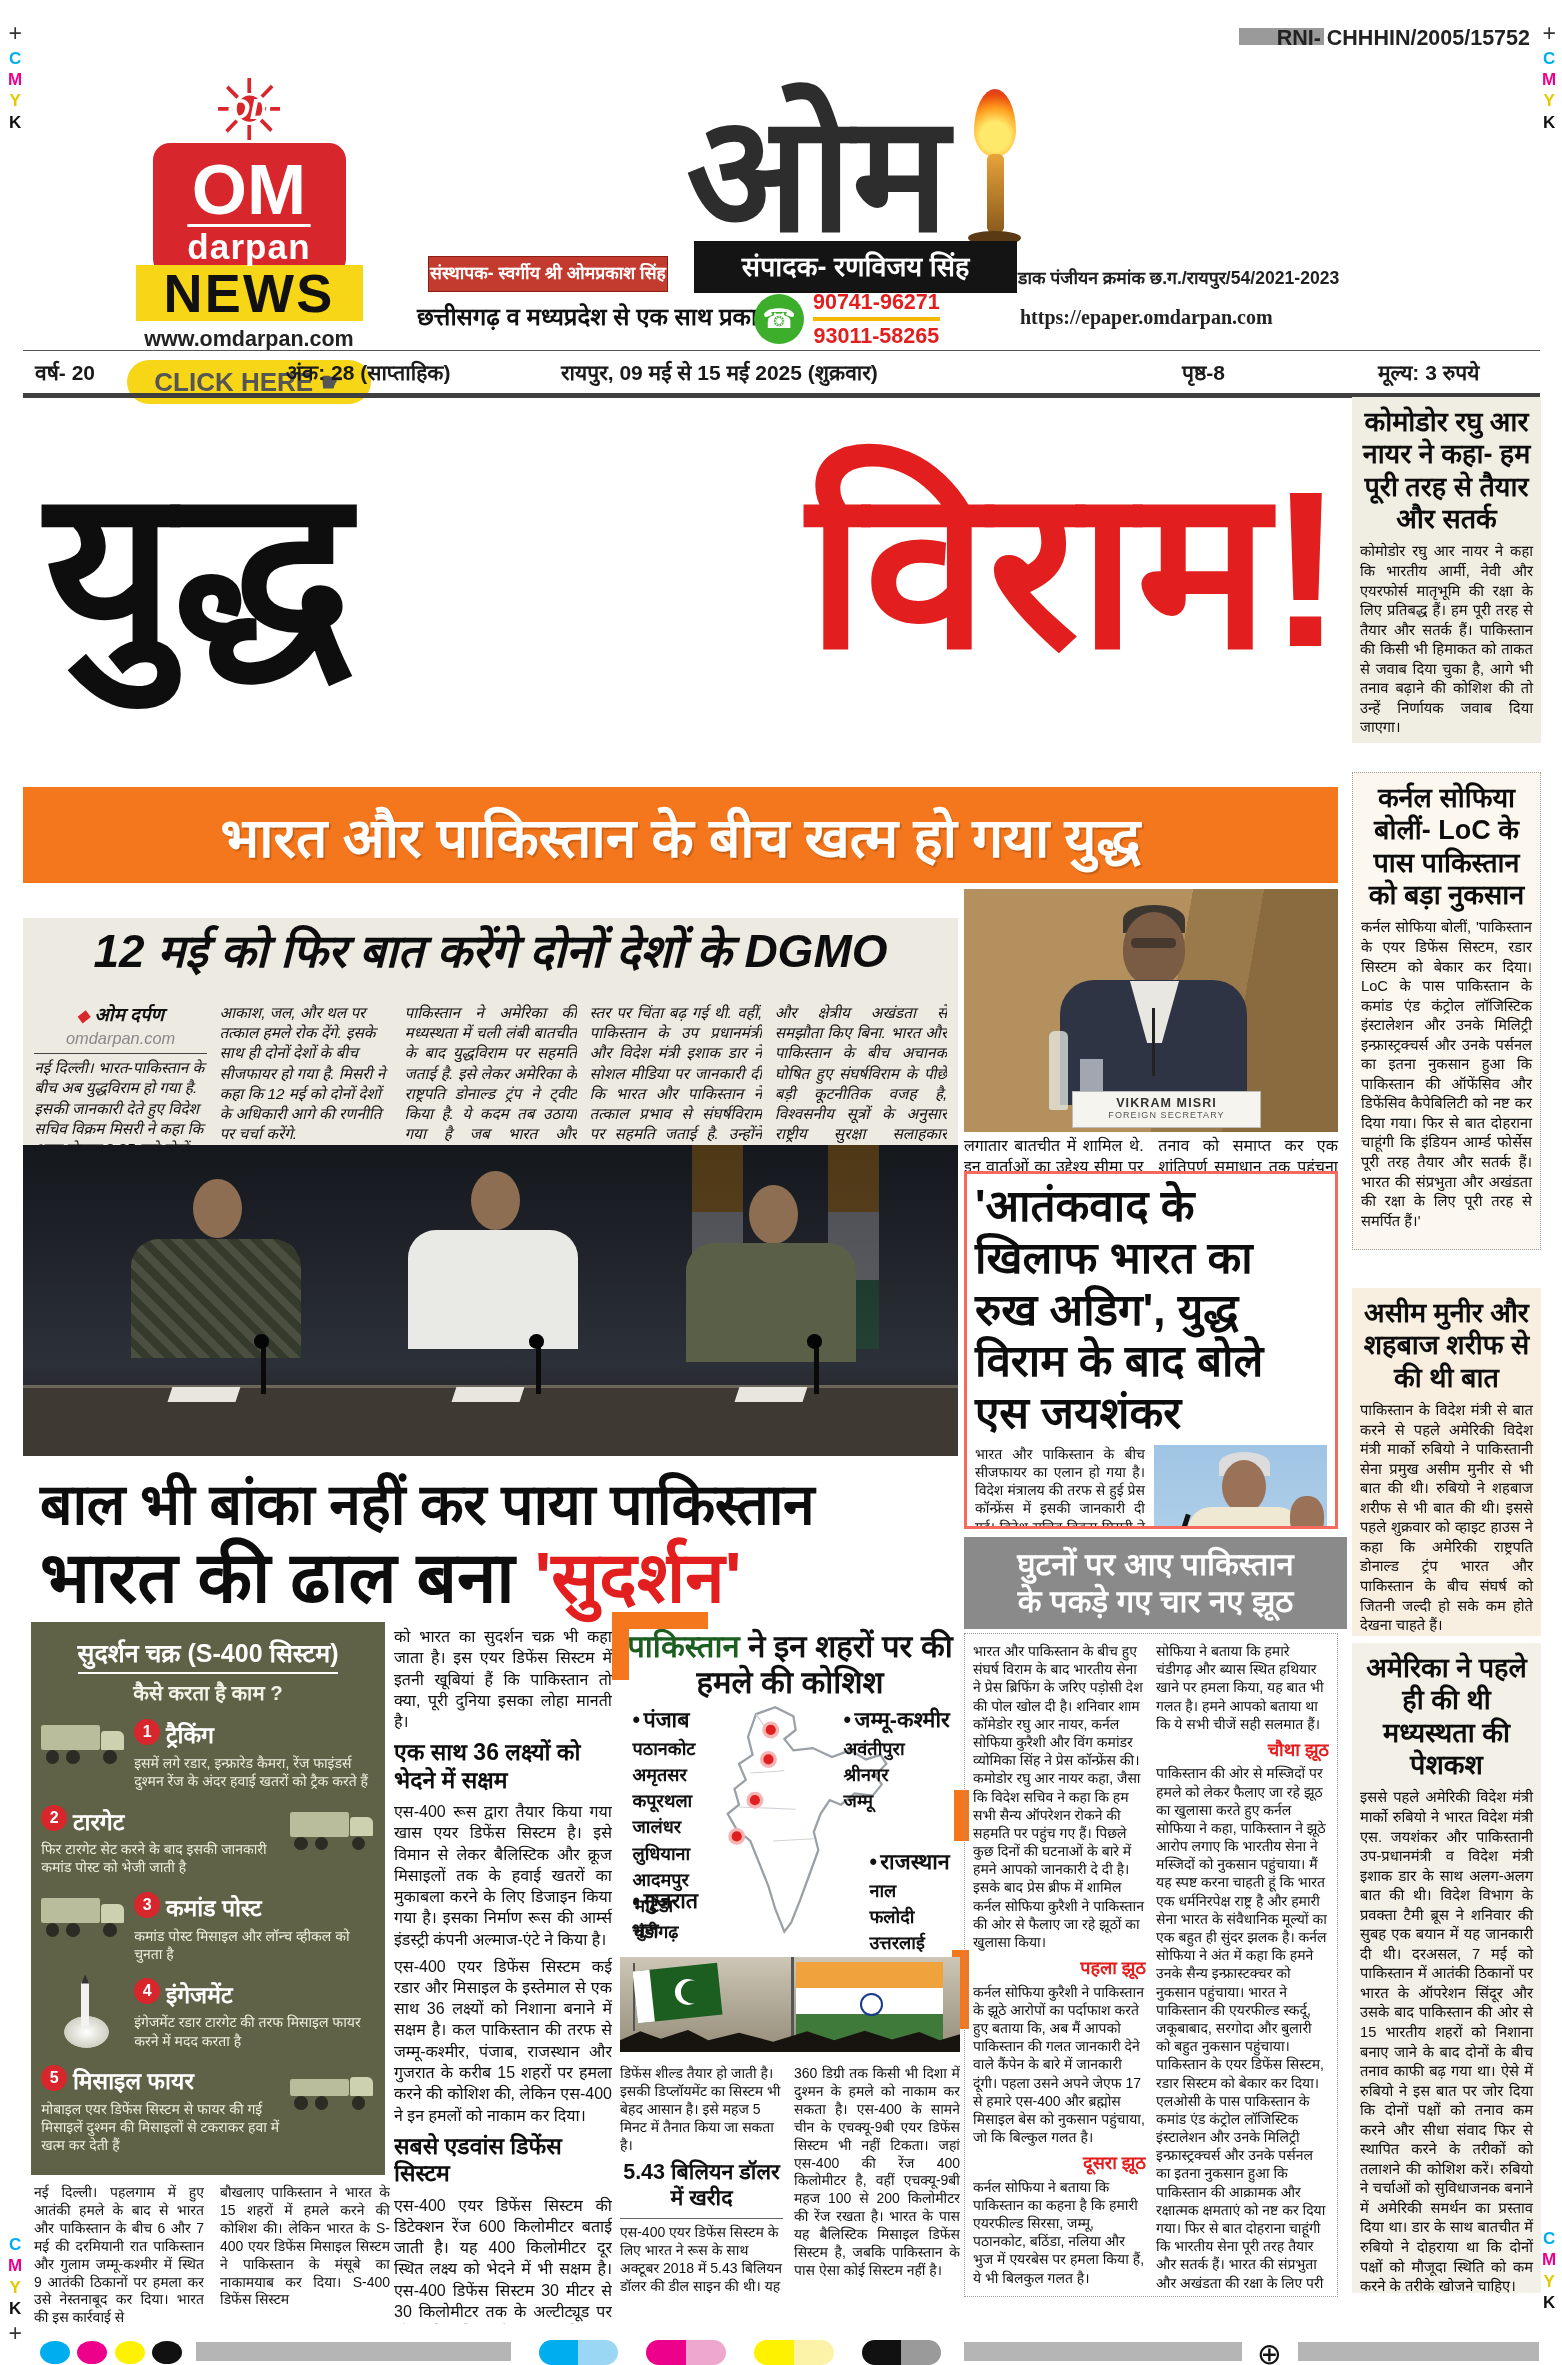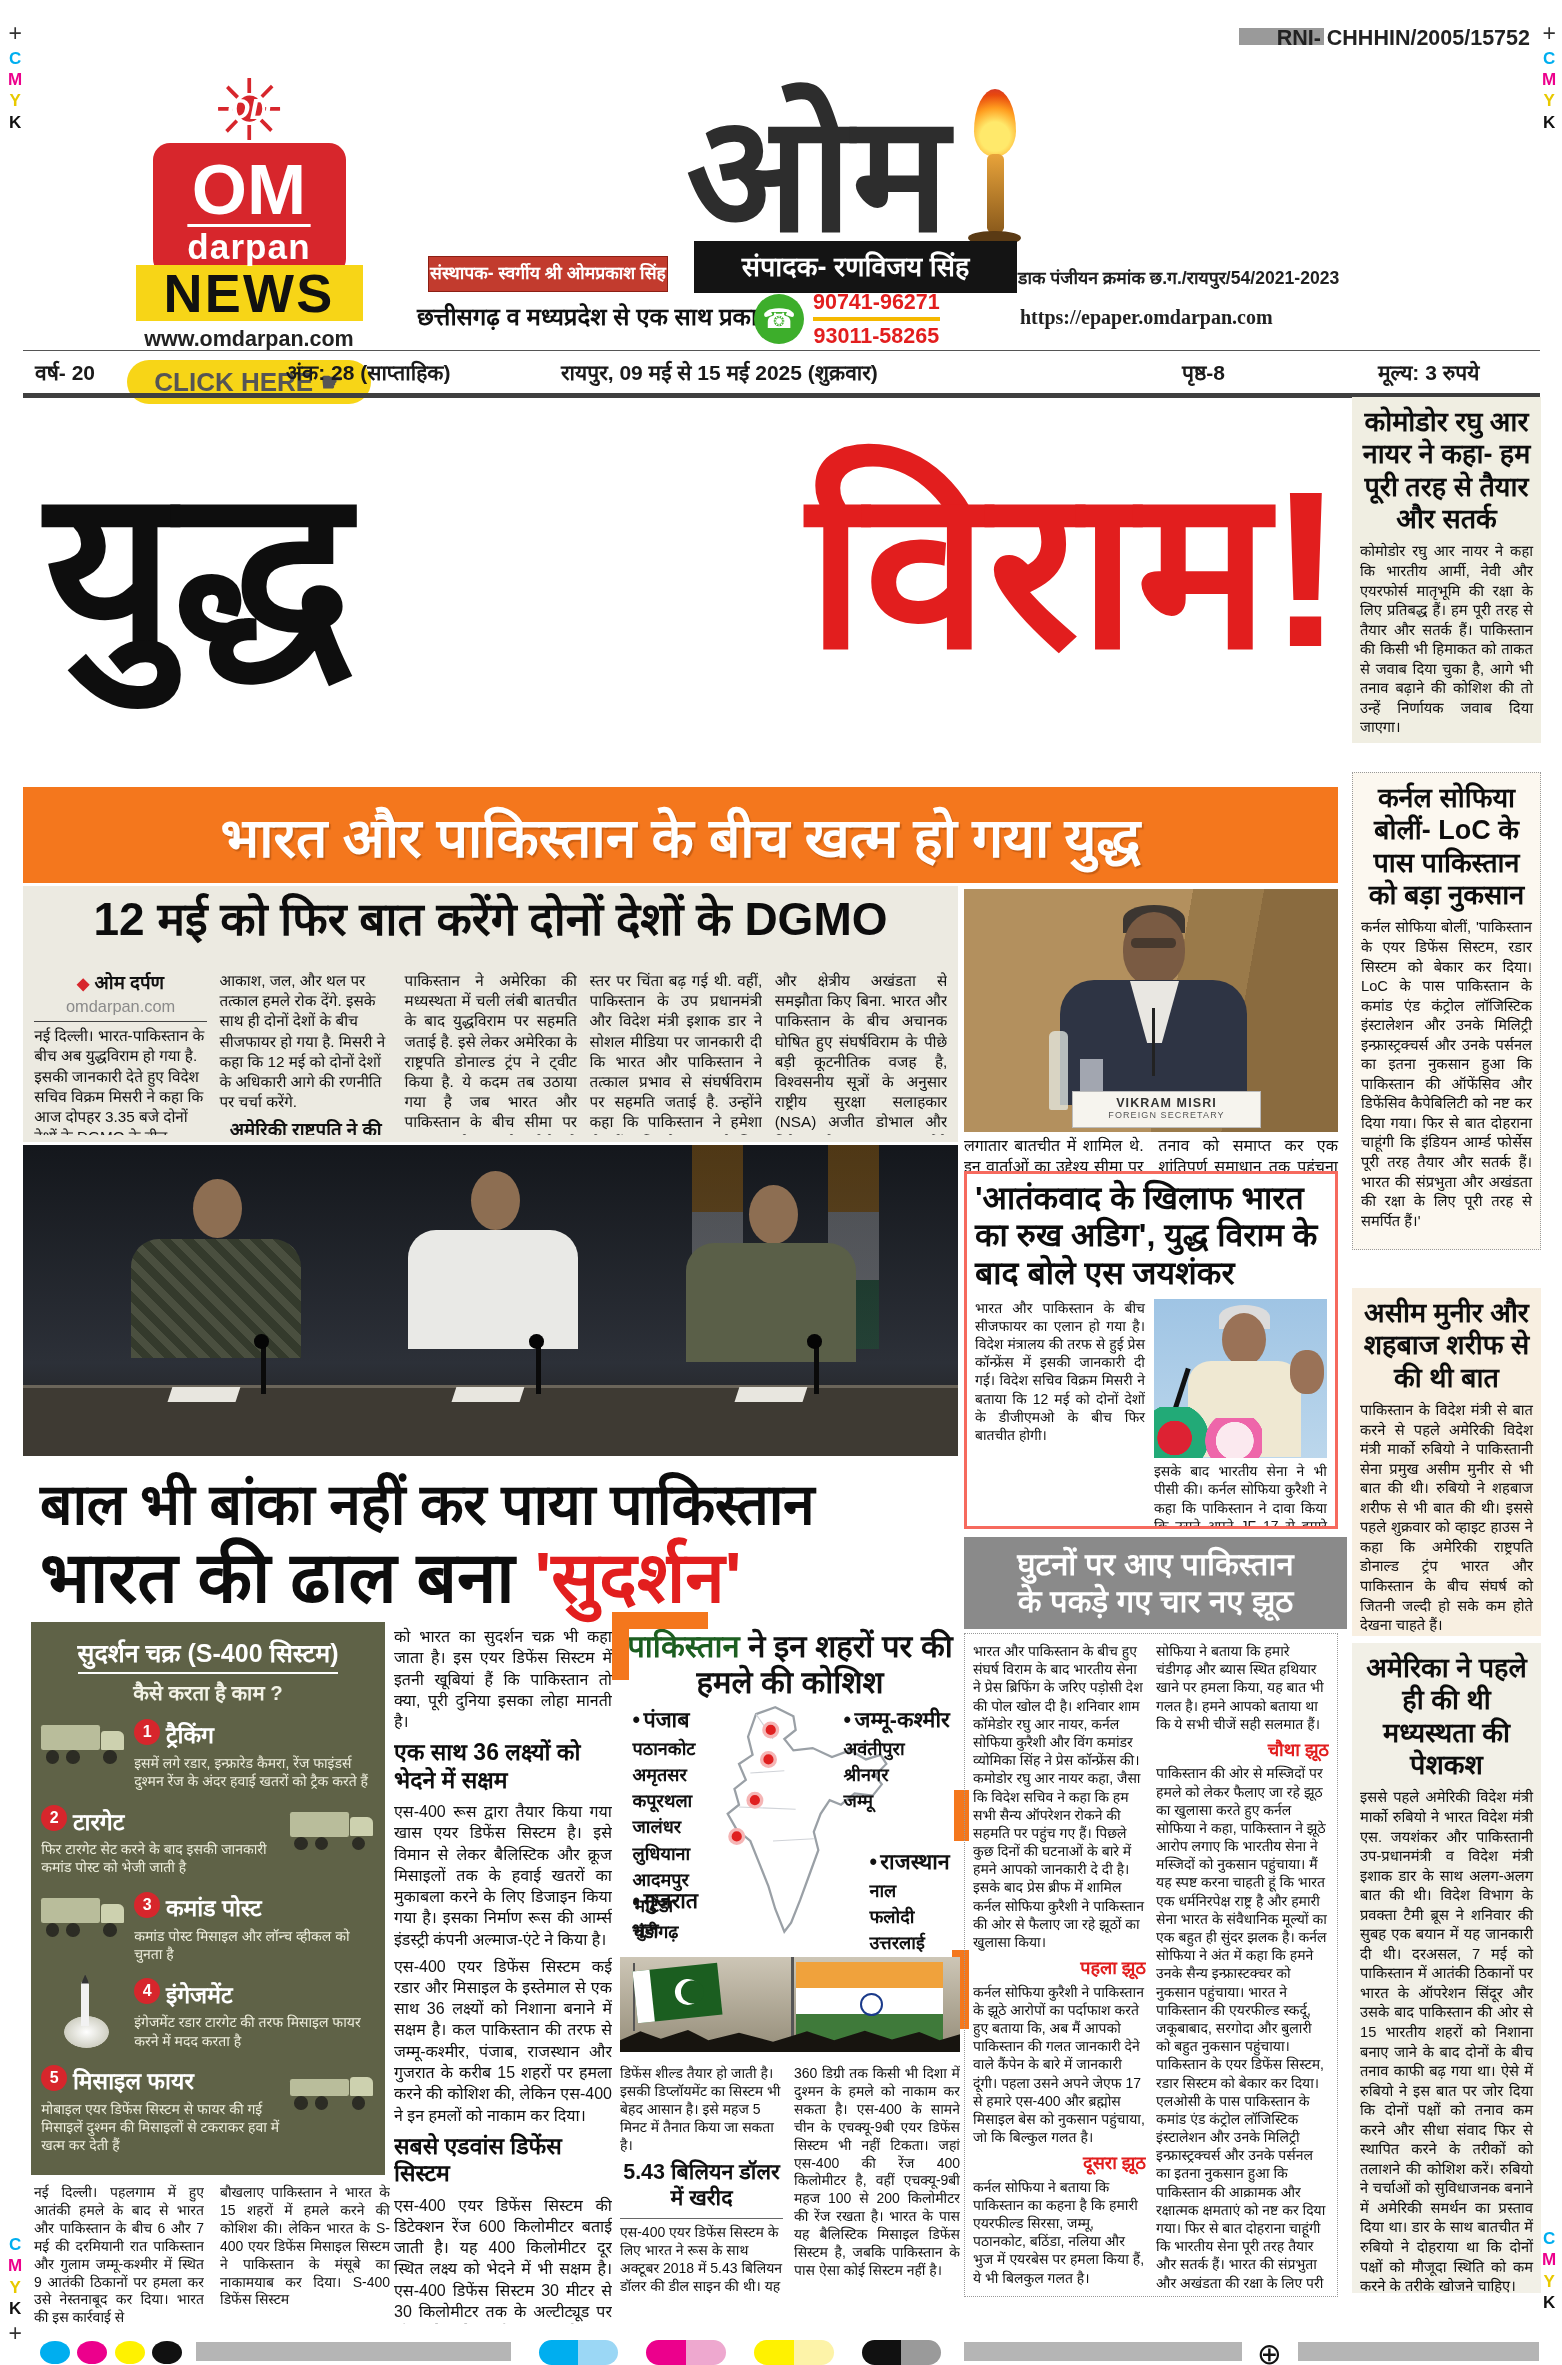--- a/index.html
+++ b/index.html
@@ -42,21 +42,21 @@
   #rule1{left:23px;top:350px;width:1517px;height:1.1px;background:#555;}
   .dl{top:358px;font-size:21px;font-weight:bold;color:#1a1a1a;}
   #rule2{left:23px;top:393px;width:1517px;height:5.1px;background:#3f3f3f;}
   
   #lead{left:45px;top:391px;width:1298px;height:357px;display:flex;align-items:center;justify-content:space-between;gap:19px;}
   #lead .b{font-size:222px;font-weight:900;color:#0e0e0e;line-height:1.15;}
   #lead .r{font-size:222px;font-weight:900;color:#E21E1E;line-height:1.15;}
   #banner{left:23px;top:787px;width:1315px;height:96px;background:#F4771D;display:flex;align-items:center;justify-content:center;}
   #banner span{color:#fff;font-size:55px;font-weight:900;text-shadow:1.7px 1.7px 1.1px rgba(120,50,0,.35);}
   
-  #dgmo{left:23px;top:886px;width:935px;height:256px;background:#ECEAE1;}
+  #dgmo{left:23px;top:918px;width:935px;height:256px;background:#ECEAE1;font-style:italic;}
   #dgmo-h{padding:8px 11.3px 3.4px;font-size:46px;font-weight:900;text-align:center;color:#0d0d0d;line-height:1.1;}
   #dgmo-cols{position:absolute;left:11.3px;top:85px;width:913px;height:164px;display:flex;gap:12.5px;overflow:hidden;}
   .dcol{flex:1;font-size:15.3px;line-height:1.32;overflow:hidden;}
   .byline{text-align:center;}
   .byline .nm{font-size:18.7px;font-weight:900;}
   .byline .dm{color:#D7262C;font-size:16px;}
   .byline .st{font-size:16.4px;color:#8a8a8a;}
   .byline hr{border:none;border-top:1.1px solid #444;margin:3.4px 0 4.5px;}
   .dsub{font-size:18.7px;font-weight:900;text-align:center;margin:5.7px 0 2.3px;border-bottom:1.1px solid #555;padding-bottom:4.5px;}
   
@@ -132,21 +132,21 @@
   
   .bcol{font-size:14px;line-height:1.28;overflow:hidden;}
   .bsub{font-size:21.5px;font-weight:900;text-align:center;line-height:1.2;border-bottom:1.7px solid #666;padding-bottom:5.7px;margin:5.7px 0;}
   
   #lies-h{left:964px;top:1537px;width:374px;background:#8a8a8a;color:#fff;text-align:center;font-size:31px;font-weight:900;line-height:1.2;padding:9px 4.5px;}
   #lies-b{left:964px;top:1633px;width:374px;height:664px;border:1.1px dotted #999;display:flex;gap:10.2px;padding:8px;box-sizing:border-box;overflow:hidden;}
   #lies-b .c{flex:1;font-size:14px;line-height:1.3;overflow:hidden;}
   .lieh{color:#E21E1E;font-size:18px;font-weight:900;margin:5.7px 0 2.3px;text-align:right;}
   
   #jai{left:964px;top:1171px;width:374px;height:358px;border:3.4px solid #F66A5E;background:#fff;box-sizing:border-box;padding:5.7px 8px;overflow:hidden;}
-  #jai h2{margin:0 0 5.7px;font-size:32px;font-weight:900;line-height:1.18;color:#0d0d0d;}
+  #jai h2{margin:0 0 5.7px;font-size:44px;font-weight:900;line-height:1.18;color:#0d0d0d;}
   #jai .row{display:flex;gap:9px;}
   #jai .c1{flex:0 0 170px;font-size:14px;line-height:1.3;}
   #jai .c2w{flex:1;}
   #jphoto{position:relative;width:100%;height:159px;background:linear-gradient(#9fc4e4,#bcd7ec);overflow:hidden;margin-bottom:4.5px;}
   #jphoto .hd{position:absolute;left:68px;top:14.7px;width:44px;height:53px;background:#9a7257;border-radius:50%;}
   #jphoto .hr{position:absolute;left:65px;top:6.8px;width:51px;height:24px;background:#dcdcdc;border-radius:50% 50% 0 0;}
   #jphoto .bd{position:absolute;left:34px;top:62px;width:113px;height:96px;background:#efe8d2;border-radius:23px 23px 0 0;}
   #jphoto .hand{position:absolute;left:136px;top:51px;width:34px;height:44px;background:#9a7257;border-radius:45%;}
   #jphoto .mic{position:absolute;left:23px;top:68px;width:4.5px;height:57px;background:#111;transform:rotate(18deg);}
   #jphoto .fl1{position:absolute;left:-11.3px;bottom:-11.3px;width:79px;height:62px;background:radial-gradient(circle at 40% 50%,#d23 0 30%,#2a7 31% 60%,transparent 61%);}

